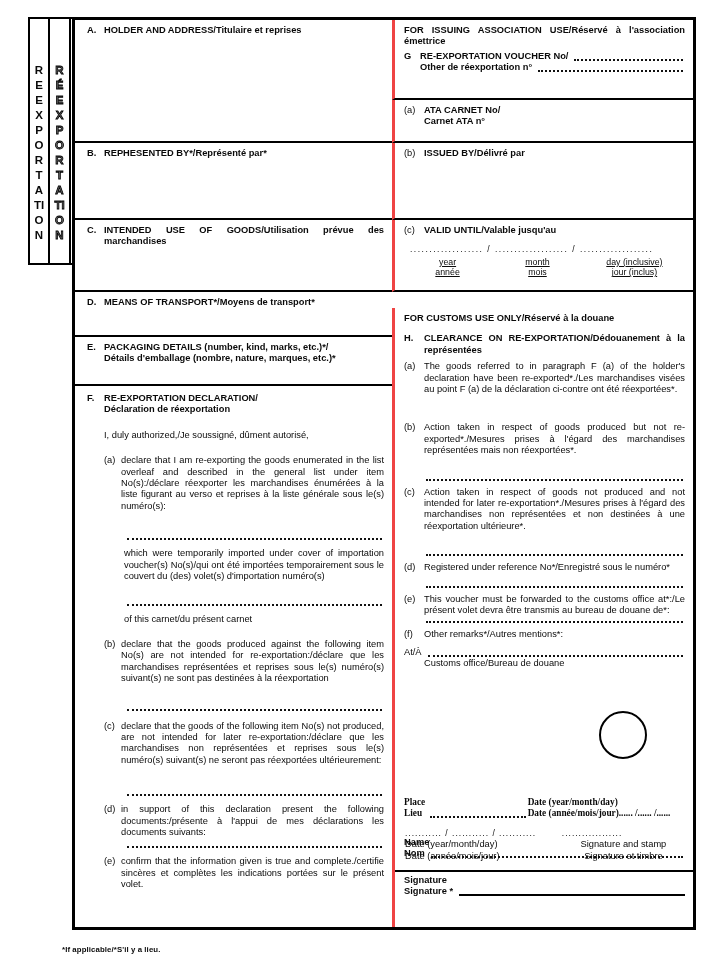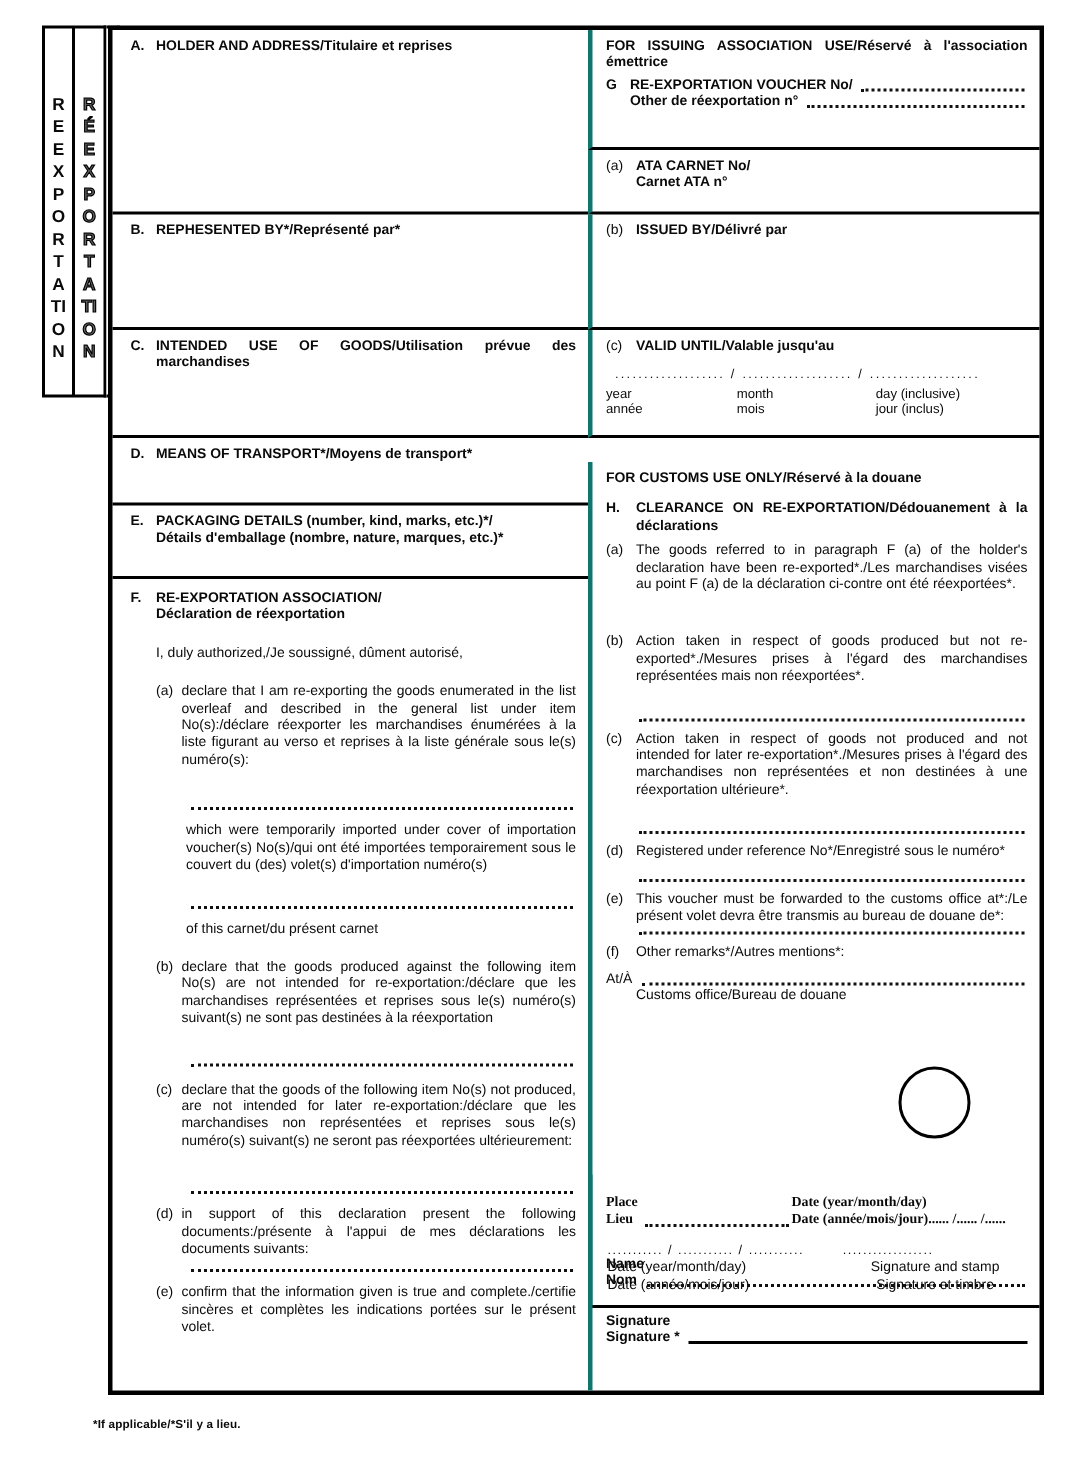--- a/index.html
+++ b/index.html
@@ -27,21 +27,21 @@
   
   .form{
     position:absolute;left:72px;top:17px;width:624px;height:913px;
     border:3px solid #000;box-sizing:border-box;background:#fff;
   }
   .cell{
     position:absolute;box-sizing:border-box;
     padding:5px 8px 0 12px;font-size:9.3px;line-height:11.4px;
   }
   .cell.Lc{left:0;width:317px;}
-  .cell.Rc{left:317px;width:301px;border-left:3px solid #0f766e;padding-left:9px;}
+  .cell.Rc{left:317px;width:301px;border-left:3px solid #ef4444;padding-left:9px;}
   .bb{border-bottom:2px solid #000;}
 
   #cA{top:0;height:123px;}
   #cB{top:123px;height:77px;}
   #cC{top:200px;height:72px;}
   #cD{top:272px;height:45px;}
   #cE{top:317px;height:49px;}
   #cF{top:366px;height:541px;padding-top:7px;}
 
   #cIss{top:0;height:80px;}
@@ -64,21 +64,21 @@
 
   
   .f-intro{margin:14px 0 14px 17px;}
   .f-item{margin-left:17px;}
   .f-dot{margin-left:40px;margin-right:2px;}
   .f-cont{margin-left:37px;}
 
   
   .val-dots{margin:8px 0 0 6px;font-size:8.5px;letter-spacing:1.5px;white-space:nowrap;overflow:hidden;}
   .val-labels{display:flex;margin-top:1px;font-size:8.8px;line-height:10.5px;}
-  .val-col{}
+  .val-col{text-align:center;text-decoration:underline;}
   .vc1{width:31%;}.vc2{width:33%;}.vc3{width:36%;}
 
   
   .cus-dot{margin-left:22px;margin-right:2px;}
   .at-line{display:flex;margin-top:7px;}
   .office{margin-left:20px;}
   .stamp-circle{
     position:absolute;right:46px;top:403px;width:44px;height:44px;
     border:2.5px solid #000;border-radius:50%;
   }
@@ -154,21 +154,21 @@
           <span style="display:block">PACKAGING DETAILS (number, kind, marks, etc.)*/</span>
           <span style="display:block">Détails d'emballage (nombre, nature, marques, etc.)*</span>
         </span>
       </div>
     </div>
 
     <div class="cell Lc" id="cF">
       <div class="para">
         <span class="marker">F.</span>
         <span class="ptext sec-label">
-          <span style="display:block">RE-EXPORTATION ASSOCIATION/</span>
+          <span style="display:block">RE-EXPORTATION DECLARATION/</span>
           <span style="display:block">Déclaration de réexportation</span>
         </span>
       </div>
 
       <div class="f-intro">I, duly authorized,/Je soussigné, dûment autorisé,</div>
 
       <div class="para f-item">
         <span class="marker" style="font-weight:normal">(a)</span>
         <span class="ptext just">declare that I am re-exporting the goods enumerated in the list overleaf and described in the general list under item No(s):/déclare réexporter les marchandises énumérées à la liste figurant au verso et reprises à la liste générale sous le(s) numéro(s):</span>
       </div>
@@ -257,21 +257,21 @@
           <span style="display:block">jour (inclus)</span>
         </span>
       </div>
     </div>
 
     <div class="cell Rc bb" id="cCus">
       <div class="sec-label" style="margin-bottom:9px;">FOR CUSTOMS USE ONLY/Réservé à la douane</div>
 
       <div class="para" style="margin-bottom:5px;">
         <span class="marker">H.</span>
-        <span class="ptext sec-label just">CLEARANCE ON RE-EXPORTATION/Dédouanement à la déclarations</span>
+        <span class="ptext sec-label just">CLEARANCE ON RE-EXPORTATION/Dédouanement à la représentées</span>
       </div>
 
       <div class="para" style="margin-bottom:27px;">
         <span class="marker" style="font-weight:normal;">(a)</span>
         <span class="ptext just">The goods referred to in paragraph F (a) of the holder's declaration have been re-exported*./Les marchandises visées au point F (a) de la déclaration ci-contre ont été réexportées*.</span>
       </div>
 
       <div class="para">
         <span class="marker" style="font-weight:normal;">(b)</span>
         <span class="ptext just">Action taken in respect of goods produced but not re-exported*./Mesures prises à l'égard des marchandises représentées mais non réexportées*.</span>

